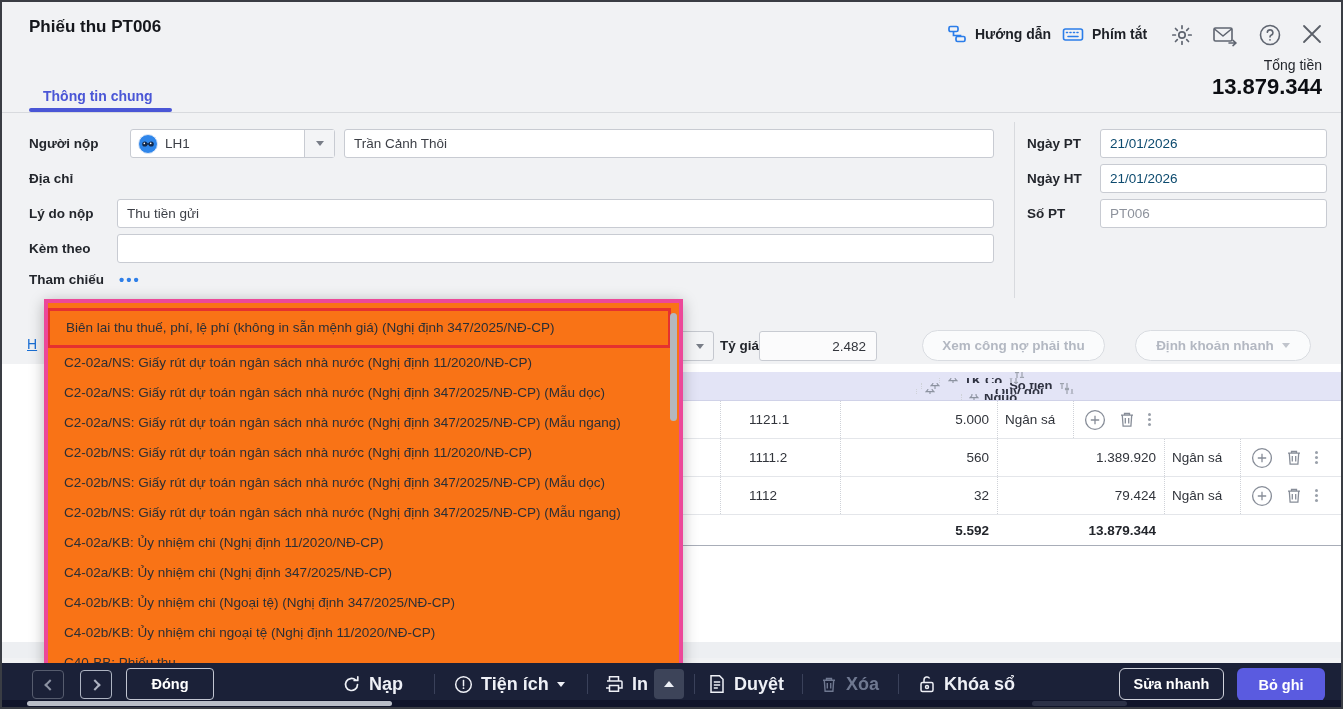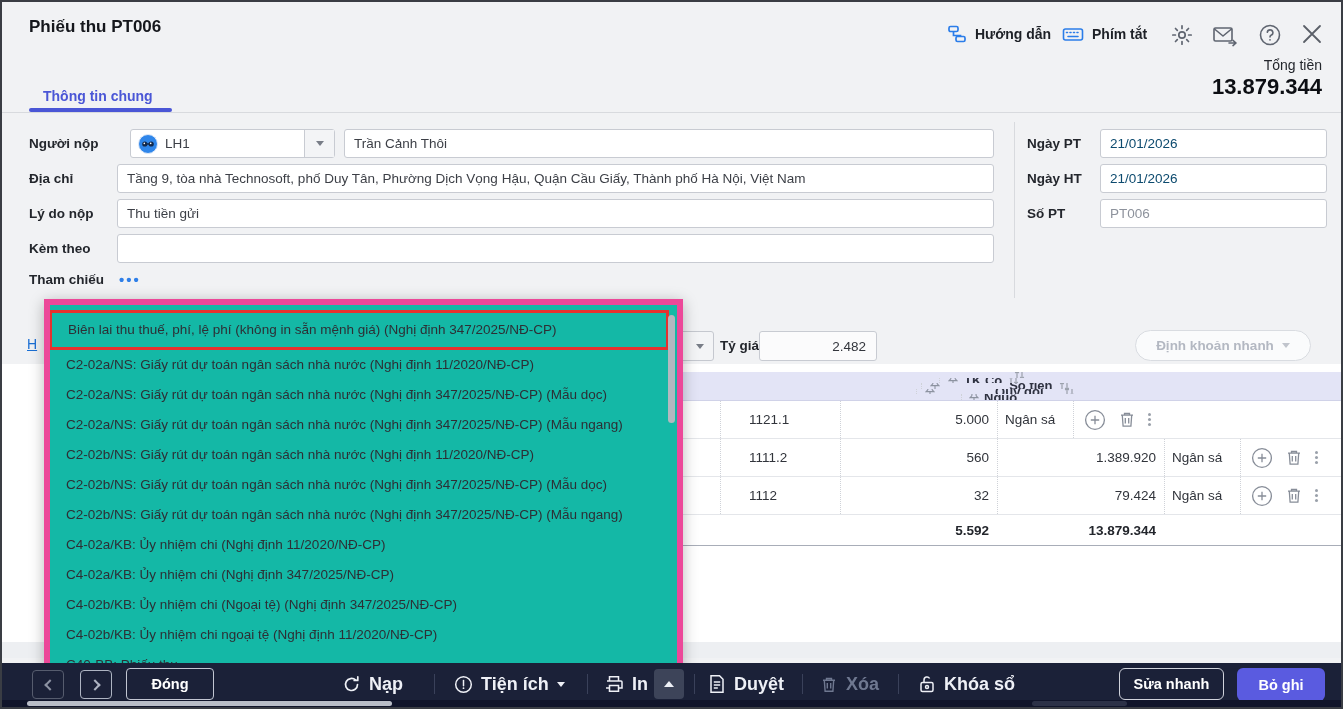--- a/index.html
+++ b/index.html
@@ -68,22 +68,22 @@
   .cE { width:76px; padding-left:7px; gap:5px; }
   .cF { flex:1; padding-left:10px; gap:12px; }
   .num { justify-content:flex-end; }
   .trunc { white-space:nowrap; }
   .t-row .cB { padding-left:28px; }
   .t-total .c { border-left:none; }
   .icon-btn { display:flex; align-items:center; justify-content:center; cursor:pointer; }
   .vdots { width:3px; height:3px; border-radius:50%; background:#9aa0aa; box-shadow:0 5px 0 #9aa0aa, 0 10px 0 #9aa0aa; margin-top:-10px; }
 
   
-  .print-menu { position:absolute; left:42px; top:297px; width:639px; height:378px; background:#14b8a6;
-                border:6px solid #ec4899; box-shadow:0 3px 14px rgba(0,0,0,.28); z-index:30; overflow:hidden; }
+  .print-menu { position:absolute; left:42px; top:297px; width:639px; height:378px; background:#f97316;
+                border:4px solid #ec4899; box-shadow:0 3px 14px rgba(0,0,0,.28); z-index:30; overflow:hidden; }
   .menu-item { height:30px; line-height:30px; padding-left:16px; font-size:13.5px; color:#2d2f35; white-space:nowrap; overflow:hidden; cursor:pointer; }
   .menu-item.highlighted { height:40px; line-height:34px; border:3px solid #e5312f; margin:5px 8px 0 -1px; }
   .menu-scrollbar { position:absolute; right:2px; top:10px; width:7px; height:108px; background:#b4b8bf; border-radius:4px; cursor:pointer; }
 
   
   .toolbar { position:absolute; left:0; top:661px; width:100%; height:42px; background:#1b2138; z-index:40; color:#eef0f6; }
   .tb-navbtn { position:absolute; top:668px; width:32px; height:29px; border-radius:4px; display:flex; align-items:center; justify-content:center; cursor:pointer; z-index:41; }
   .chev { width:8px; height:8px; border-left:2px solid #aeb4c2; border-bottom:2px solid #aeb4c2; }
   .chev.left { transform:rotate(45deg); margin-left:3px; }
   .chev.right { transform:rotate(-135deg); margin-right:3px; }
@@ -171,21 +171,20 @@
         <circle cx="12.7" cy="9.4" r="0.8" fill="#fff"></circle>
     </svg>
     <span class="combo-text">LH1</span>
     <span class="combo-arrow">
         <i class="caret-down sm"></i>
       </span>
   </div>
   <input class="inp" style="left: 342px; top: 127px; width: 650px;" value="Trần Cảnh Thôi">
 
   <span class="lbl" style="left:27px; top:162px">Địa chỉ</span>
-  <input class="inp" style="left: 115px; top: 162px; width: 877px;" value="Tầng 9, tòa nhà Technosoft, phố Duy Tân, Phường Dịch Vọng Hậu, Quận Cầu Giấy, Thành phố Hà Nội, Việt Nam">
 
   <span class="lbl" style="left:27px; top:197px">Lý do nộp</span>
   <input class="inp" style="left: 115px; top: 197px; width: 877px;" value="Thu tiền gửi">
 
   <span class="lbl" style="left:27px; top:232px">Kèm theo</span>
   <input class="inp" style="left: 115px; top: 232px; width: 877px;" value="">
 
   <span class="lbl" style="left:27px; top:263px">Tham chiếu</span>
   <span class="ref-dots">•••</span>
 
@@ -199,20 +198,23 @@
 
   <div class="content-white"></div>
   <div class="gray-strip"></div>
 
   <a class="partial-link">H</a>
   <div class="ghost-select">
       <i class="caret-down sm"></i>
     </div>
   <span class="rate-lbl">Tỷ giá</span>
   <input class="rate-inp" value="2.482" style="">
+  <div class="pill" style="left:920px; width:183px">
+    <span>Xem công nợ phải thu</span>
+  </div>
   <div class="pill" style="left:1133px; width:176px">
     <span>Định khoản nhanh</span>
     <i class="caret-down sm"></i>
   </div>
 
   <div class="grid">
     <div class="t-head">
       <div class="c cA first">
         <svg width="11" height="12" viewBox="0 0 11 12" fill="none" stroke="#9aa0ab" stroke-width="1.2">
           <path d="M3 10V2M3 2L1.2 4M3 2l1.8 2M8 2v8m0 0l-1.8-2M8 10l1.8-2"></path>

